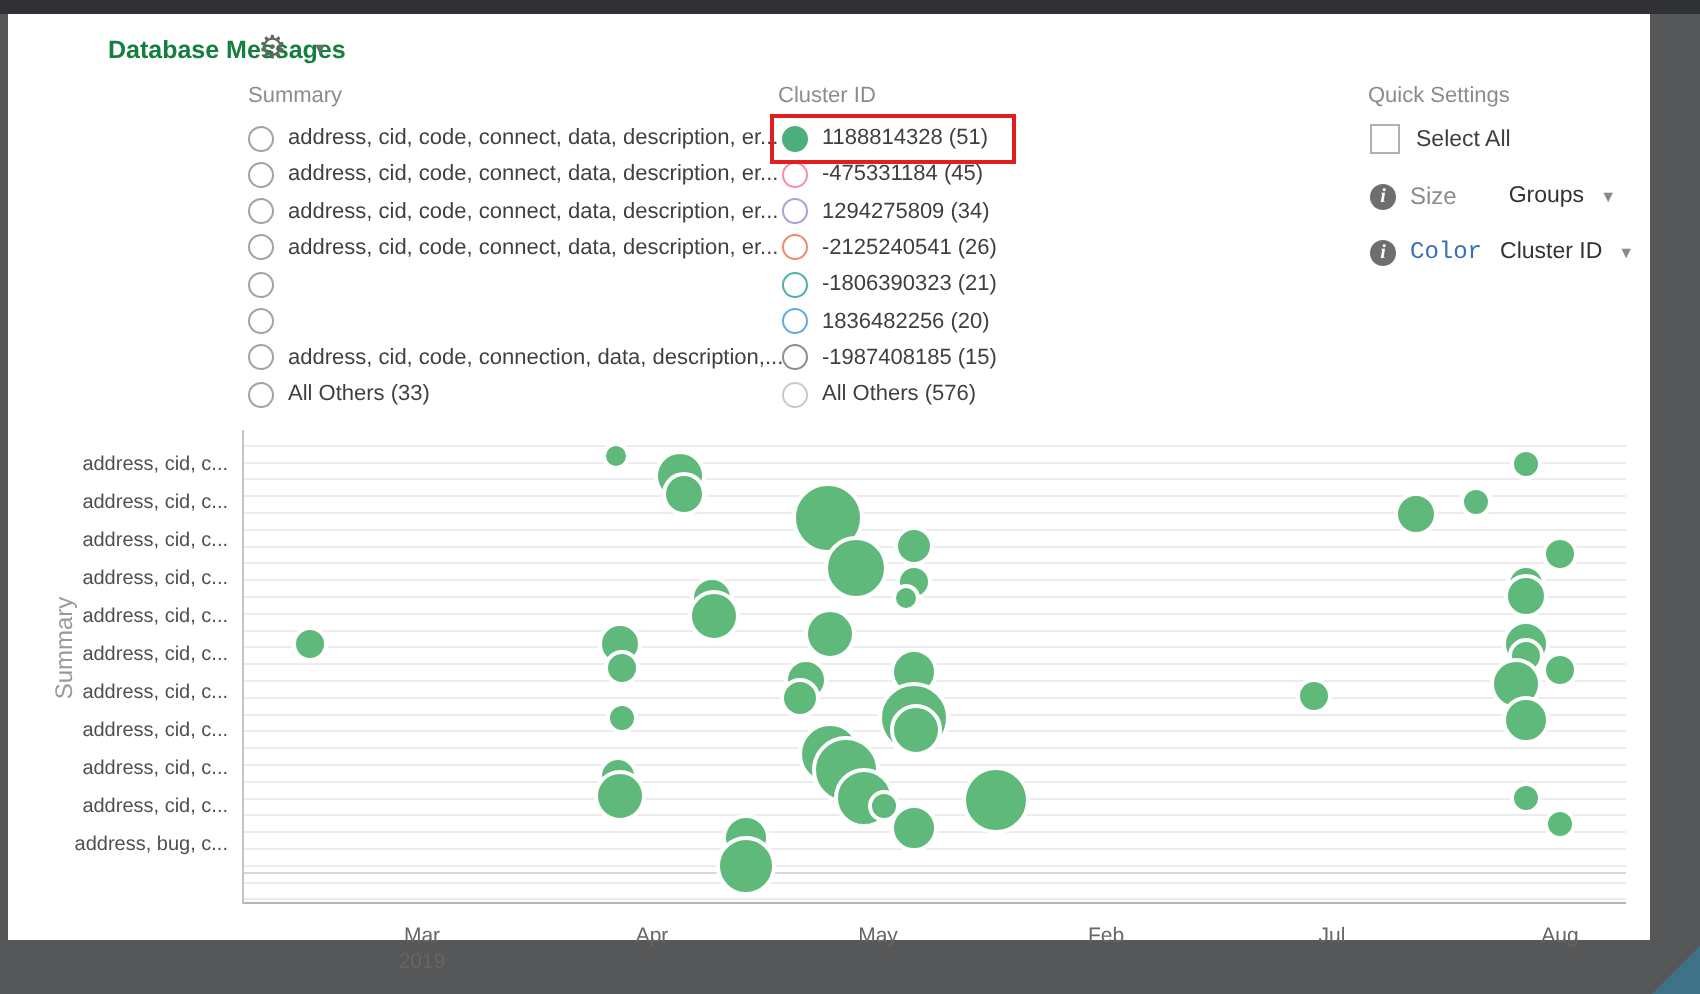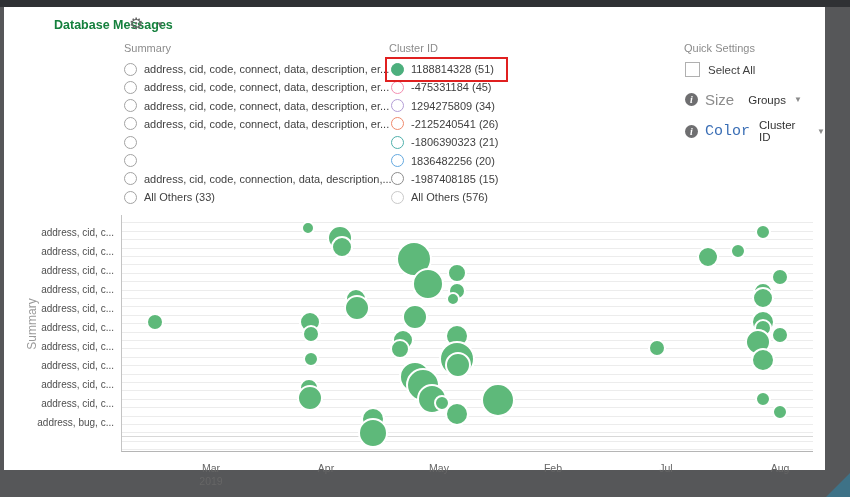--- a/index.html
+++ b/index.html
@@ -22,23 +22,23 @@
   .radio{width:11px;height:11px;border-radius:50%;border:1px solid #a3a3a3;background:#fff;flex:0 0 auto;}
   .frow .lbl{margin-left:7px;font-size:11px;color:#3f3f3f;white-space:nowrap;}
   .hl-box{position:absolute;border:2px solid #e02020;pointer-events:none;}
 
   
   .checkbox{width:13px;height:13px;border:1px solid #b0b0b0;background:#fff;display:inline-block;}
   .qrow{position:absolute;display:flex;align-items:center;}
   .info-icon{width:13px;height:13px;border-radius:50%;background:#6e6e70;color:#fff;
     font-family:"Liberation Serif",serif;font-style:italic;font-weight:bold;font-size:10px;
     display:flex;align-items:center;justify-content:center;flex:0 0 auto;}
-  .q-label{font-size:15px;color:#8c8c8c;margin-left:7px;}
+  .q-label{font-size:12px;color:#8c8c8c;margin-left:7px;}
   .q-label.blue{color:#3a6eb5;font-family:Liberation Mono, monospace;}
-  .q-value{font-size:11.5px;color:#333;margin-left:14px;cursor:pointer;}
+  .q-value{font-size:11.5px;color:#333;margin-left:26px;cursor:pointer;}
   .dd-caret{font-size:8px;color:#8a8a8a;margin-left:8px;cursor:pointer;}
 
   
   .plot{position:absolute;left:117px;top:208px;width:691px;height:236px;
     border-left:1px solid #c4c4c4;border-bottom:1px solid #b5b5b5;
     background:repeating-linear-gradient(to bottom,#ffffff 0px,#ffffff 7.4px,#ececec 7.4px,#ececec 8.4px);}
   .plot .darker-line{position:absolute;left:0;right:0;top:221px;height:1px;background:#d8d8d8;}
   .bubble{position:absolute;border-radius:50%;background:#5eb97a;border:2px solid #ffffff;box-sizing:border-box;cursor:pointer;}
   .y-title{position:absolute;left:-4px;top:310px;transform:rotate(-90deg);transform-origin:center;
     font-size:12px;color:#9a9a9a;width:64px;text-align:center;}

